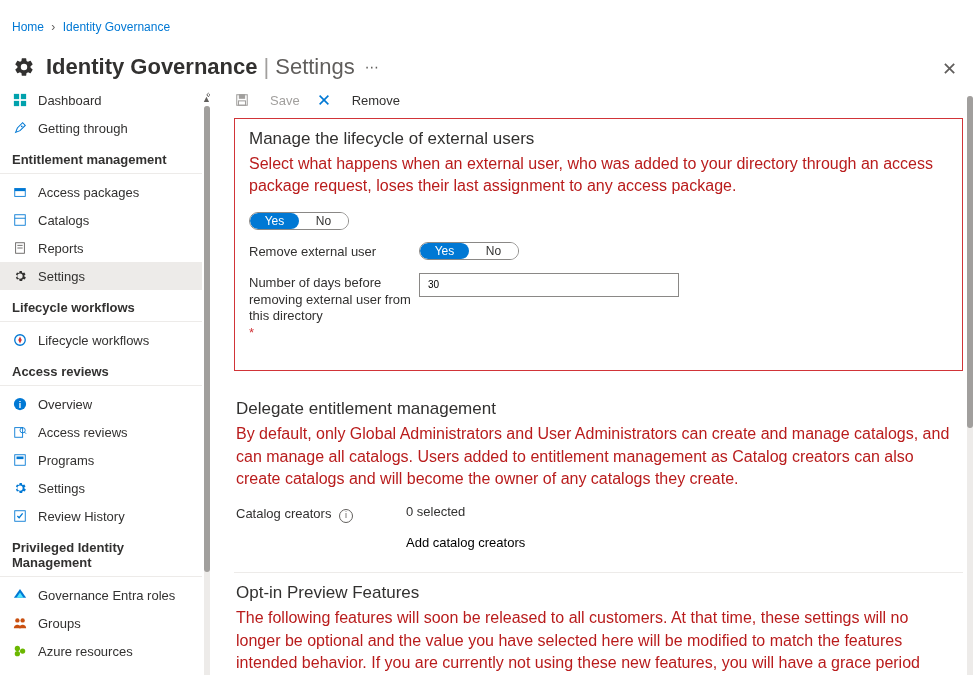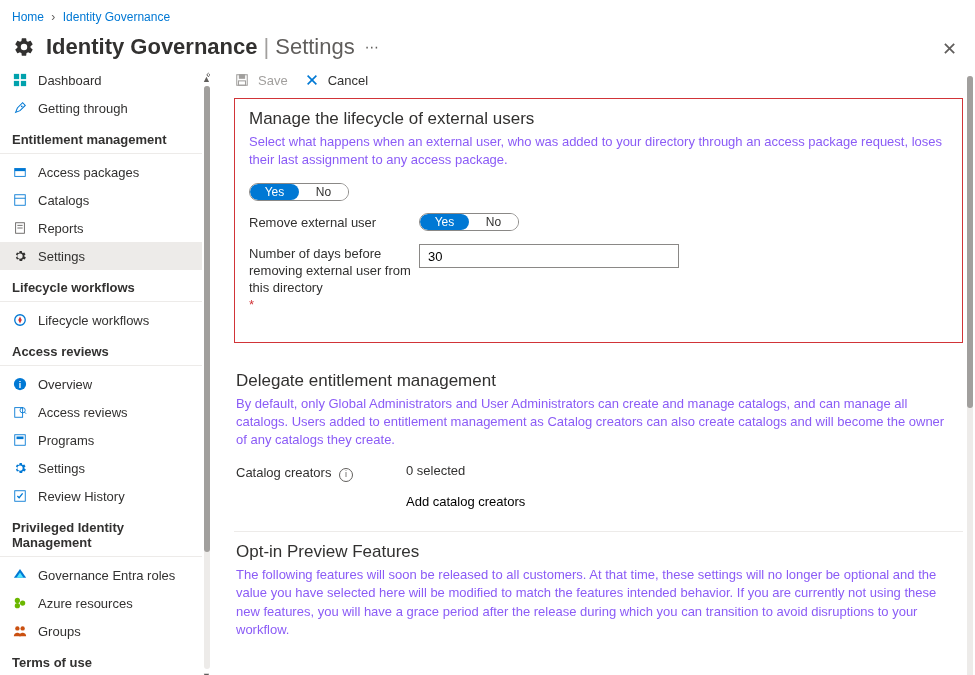--- a/index.html
+++ b/index.html
@@ -12,21 +12,21 @@
       font-size: 13px;
       color: #323130;
       background: #fff;
       width: 975px;
       height: 675px;
       overflow: hidden;
       position: relative;
     }
     a { text-decoration: none; color: #0078d4; }
     .breadcrumb {
-      padding: 10px 12px;
+      padding: 20px 12px;
       font-size: 12px;
     }
     .breadcrumb .sep {
       color: #605e5c;
       margin: 0 4px;
     }
     .header {
       display: flex;
       align-items: center;
       padding: 0 12px 6px 12px;
@@ -165,21 +165,21 @@
     }
     .toolbar {
       display: flex;
       align-items: center;
       gap: 16px;
       padding: 6px 0 10px 0;
     }
     .tb-btn {
       display: flex;
       align-items: center;
-      gap: 8px;
+      gap: 20px;
       font-size: 13px;
       cursor: pointer;
     }
     .tb-btn.disabled {
       color: #a19f9d;
       cursor: default;
     }
     .tb-icon {
       width: 16px;
       height: 16px;
@@ -192,22 +192,22 @@
       padding: 10px 14px 16px 14px;
       margin-bottom: 12px;
     }
     .section-title {
       font-size: 17px;
       font-weight: 400;
       color: #323130;
       margin-bottom: 4px;
     }
     .section-desc {
-      font-size: 13px;
-      color: #8b5cf6;
+      font-size: 16px;
+      color: #b91c1c;
       margin-bottom: 14px;
       line-height: 1.4;
       max-width: 720px;
     }
     .form-row {
       display: flex;
       align-items: flex-start;
       margin-bottom: 12px;
     }
     .form-label {
@@ -243,21 +243,21 @@
     .toggle-opt.active {
       background: #0078d4;
       color: #fff;
       border-radius: 11px;
     }
     .text-input {
       width: 260px;
       height: 24px;
       border: 1px solid #8a8886;
       padding: 2px 8px;
-      font-size: 13px;
+      font-size: 10px;
       font-family: inherit;
     }
     .section {
       margin-top: 28px;
       padding-left: 2px;
     }
     .info-icon {
       display: inline-flex;
       width: 14px;
       height: 14px;
@@ -436,38 +436,38 @@
         <span class="nav-icon">
             <svg width="14" height="14" viewBox="0 0 16 16">
               <path d="M8 1 L15 11 L1 11 Z" fill="#0078d4"></path>
               <path d="M8 5 L12 11 L4 11 Z" fill="#50e6ff"></path>
             </svg>
           </span>
         <span>Governance Entra roles</span>
       </div>
       <div class="nav-item">
         <span class="nav-icon">
-            <svg width="14" height="14" viewBox="0 0 16 16" fill="#6bb700">
-              <circle cx="5" cy="5" r="3"></circle>
-              <circle cx="11" cy="8" r="3"></circle>
-              <circle cx="5" cy="11" r="3"></circle>
-            </svg>
-          </span>
-        <span>Azure resources</span>
-      </div>
-      <div class="nav-item">
-        <span class="nav-icon">
             <svg width="14" height="14" viewBox="0 0 16 16" fill="#ca5010">
               <circle cx="5" cy="5" r="2.5"></circle>
               <circle cx="11" cy="5" r="2.5"></circle>
               <path d="M1 14 C1 10 5 10 5 10 C5 10 9 10 9 14 Z"></path>
               <path d="M7 14 C7 10 11 10 11 10 C11 10 15 10 15 14 Z"></path>
             </svg>
           </span>
         <span>Groups</span>
+      </div>
+      <div class="nav-item">
+        <span class="nav-icon">
+            <svg width="14" height="14" viewBox="0 0 16 16" fill="#6bb700">
+              <circle cx="5" cy="5" r="3"></circle>
+              <circle cx="11" cy="8" r="3"></circle>
+              <circle cx="5" cy="11" r="3"></circle>
+            </svg>
+          </span>
+        <span>Azure resources</span>
       </div>
 
       <div class="nav-group-title">Terms of use</div>
 
     </div>
     <span class="sidebar-arrow-down">▼</span>
     <div class="sidebar-scrollbar">
         <div class="sidebar-scrollbar-thumb"></div>
       </div>
   </nav>
@@ -484,21 +484,21 @@
           </span>
         <span>Save</span>
       </div>
       <div class="tb-btn">
         <span class="tb-icon">
             <svg width="14" height="14" viewBox="0 0 16 16" stroke="#0078d4" stroke-width="1.8">
               <line x1="3" y1="3" x2="13" y2="13"></line>
               <line x1="13" y1="3" x2="3" y2="13"></line>
             </svg>
           </span>
-        <span>Cancel</span>
+        <span>Remove</span>
       </div>
     </div>
 
     <div class="section-box">
       <h2 class="section-title">Manage the lifecycle of external users</h2>
       <p class="section-desc">Select what happens when an external user, who was added to your directory through an access package request, loses their last assignment to any access package.</p>
 
       <div class="form-row">
         <div class="toggle-group">
           <div class="toggle-opt active">Yes</div>

